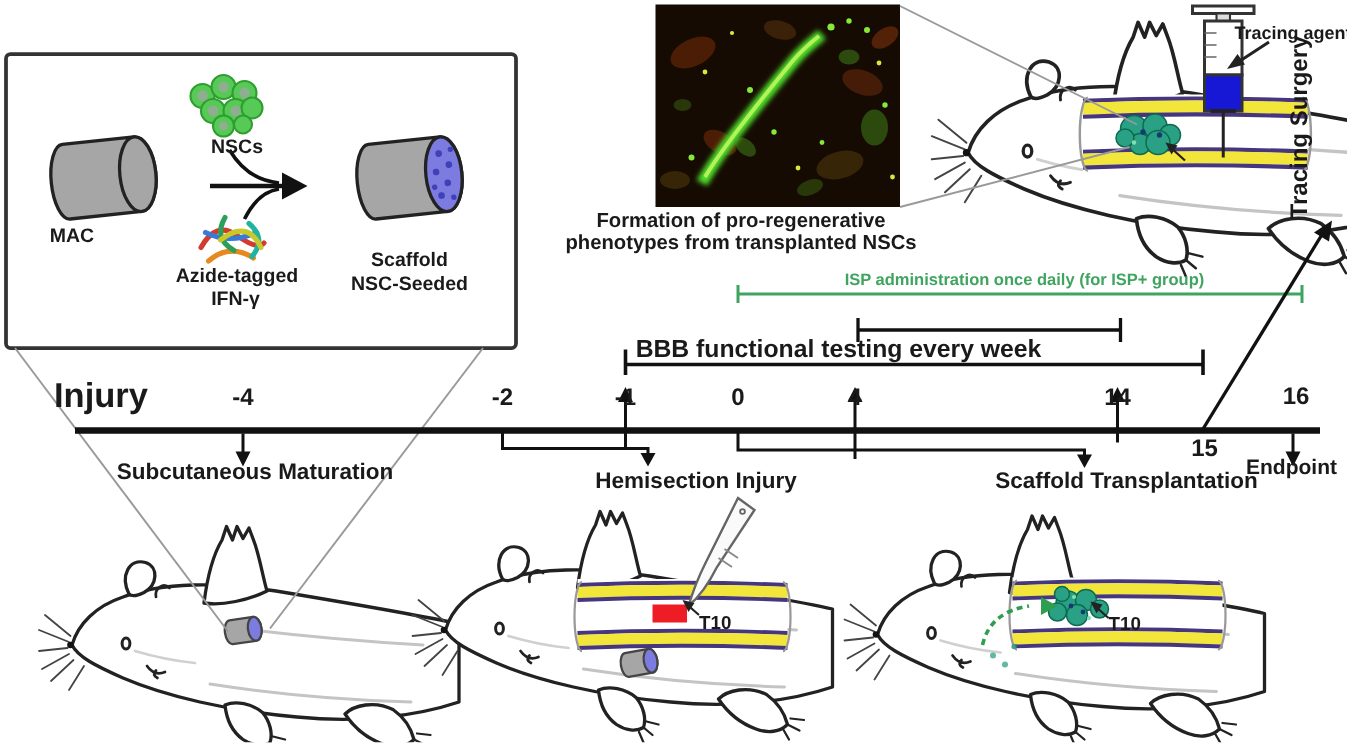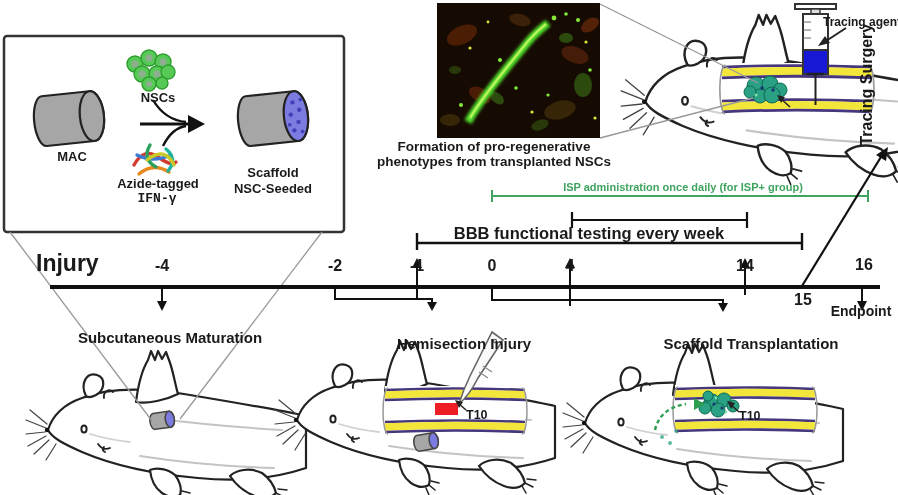--- a/index.html
+++ b/index.html
@@ -2,21 +2,21 @@
 <html style="--isp-green: #3fa45f; --cord-yellow: #f2e63b; --cord-purple: #46367d; --injury-red: #ee1c24; --tracer-blue: #1717d6; --seed-blue: #7b7be0; --nsc-green: #57c957; --mass-teal: #2aa184; --cyl-gray: #a6a6a6;"><head>
 <meta charset="utf-8">
 <style>
   html,body{margin:0;padding:0;background:#fff;}
   #fig{position:relative;width:898px;height:495px;background:#fff;overflow:hidden;
        font-family:"Liberation Sans",sans-serif;}
   #scene{position:absolute;left:0;top:0;}
   .lbl{position:absolute;font-weight:bold;color:#1a1a1a;white-space:nowrap;line-height:1.1;}
   .cx{transform:translateX(-50%);}
   .w{font-size:16px;}
-  .ev{font-size:15px;margin-top:23px;}
+  .ev{font-size:15px;}
   .green{color:var(--isp-green,#3fa45f);}
   #tracing-surgery{transform-origin:0 100%;transform:rotate(-90deg);font-size:16px;}
 </style>
 </head>
 <body>
 
 <div id="fig">
 
 <svg id="scene" width="898" height="495" viewBox="0 0 898 495" xmlns="http://www.w3.org/2000/svg" xmlns:xlink="http://www.w3.org/1999/xlink">
   <defs>
@@ -284,30 +284,30 @@
 <div class="lbl cx w" style="left:570px;top:257px;">4</div>
 <div class="lbl cx w" style="left:745px;top:257px;">14</div>
 <div class="lbl cx w" style="left:803px;top:291px;">15</div>
 <div class="lbl cx w" style="left:864px;top:256px;">16</div>
 
 <div class="lbl cx ev" style="left:170px;top:307px;">Subcutaneous Maturation</div>
 <div class="lbl cx ev" style="left:464px;top:313px;">Hemisection Injury</div>
 <div class="lbl cx ev" style="left:751px;top:313px;">Scaffold Transplantation</div>
 <div class="lbl cx" style="left:861px;top:304px;font-size:14px;">Endpoint</div>
 
-<div class="lbl cx" style="left:589px;top:224px;font-size:16.5px;">BBB functional testing every week</div>
+<div class="lbl cx" style="left:559px;top:224px;font-size:16.5px;">BBB functional testing every week</div>
 <div class="lbl cx green" style="left:683px;top:181px;font-size:11px;">ISP administration once daily (for ISP+ group)</div>
 
 <div class="lbl cx" style="left:494px;top:140px;font-size:13.5px;">Formation of pro-regenerative</div>
 <div class="lbl cx" style="left:494px;top:155px;font-size:13.5px;">phenotypes from transplanted NSCs</div>
 
-<div class="lbl cx" style="left:72px;top:150px;font-size:13px;">MAC</div>
+<div class="lbl cx" style="left:48px;top:150px;font-size:13px;">MAC</div>
 <div class="lbl cx" style="left:158px;top:91px;font-size:13px;">NSCs</div>
 <div class="lbl cx" style="left:158px;top:177px;font-size:13px;">Azide-tagged</div>
-<div class="lbl cx" style="left:157px;top:192px;font-size:13px;font-family:Liberation Mono, monospace;">IFN-γ</div>
+<div class="lbl cx" style="left:157px;top:192px;font-size:13px;">IFN-γ</div>
 <div class="lbl cx" style="left:273px;top:150px;font-size:13px;margin-top:32px;">NSC-Seeded</div>
 <div class="lbl cx" style="left:273px;top:166px;font-size:13px;">Scaffold</div>
 
 <div class="lbl" style="left:823px;top:16px;font-size:12px;">Tracing agent</div>
 <div class="lbl" id="tracing-surgery" style="left:876px;top:128px;">Tracing Surgery</div>
 
 <div class="lbl" style="left:466px;top:409px;font-size:12.5px;">T10</div>
 <div class="lbl" style="left:739px;top:410px;font-size:12.5px;">T10</div>
 
 </div>

